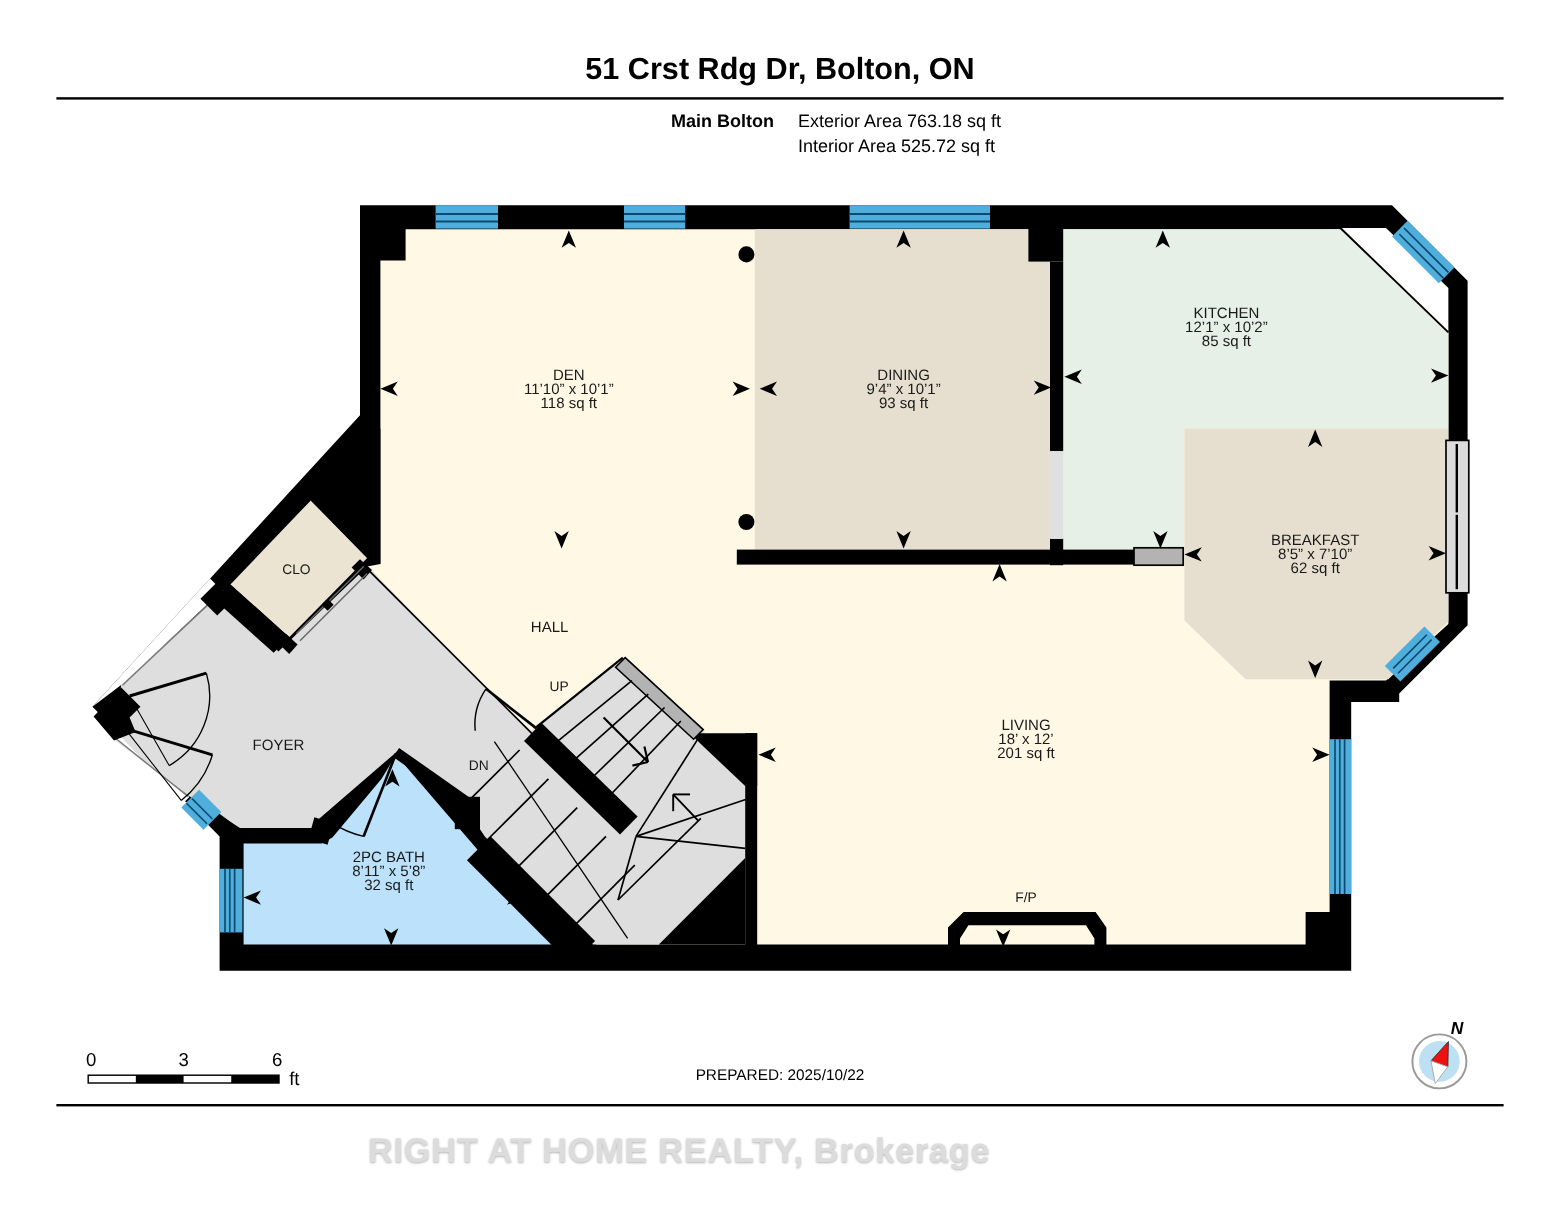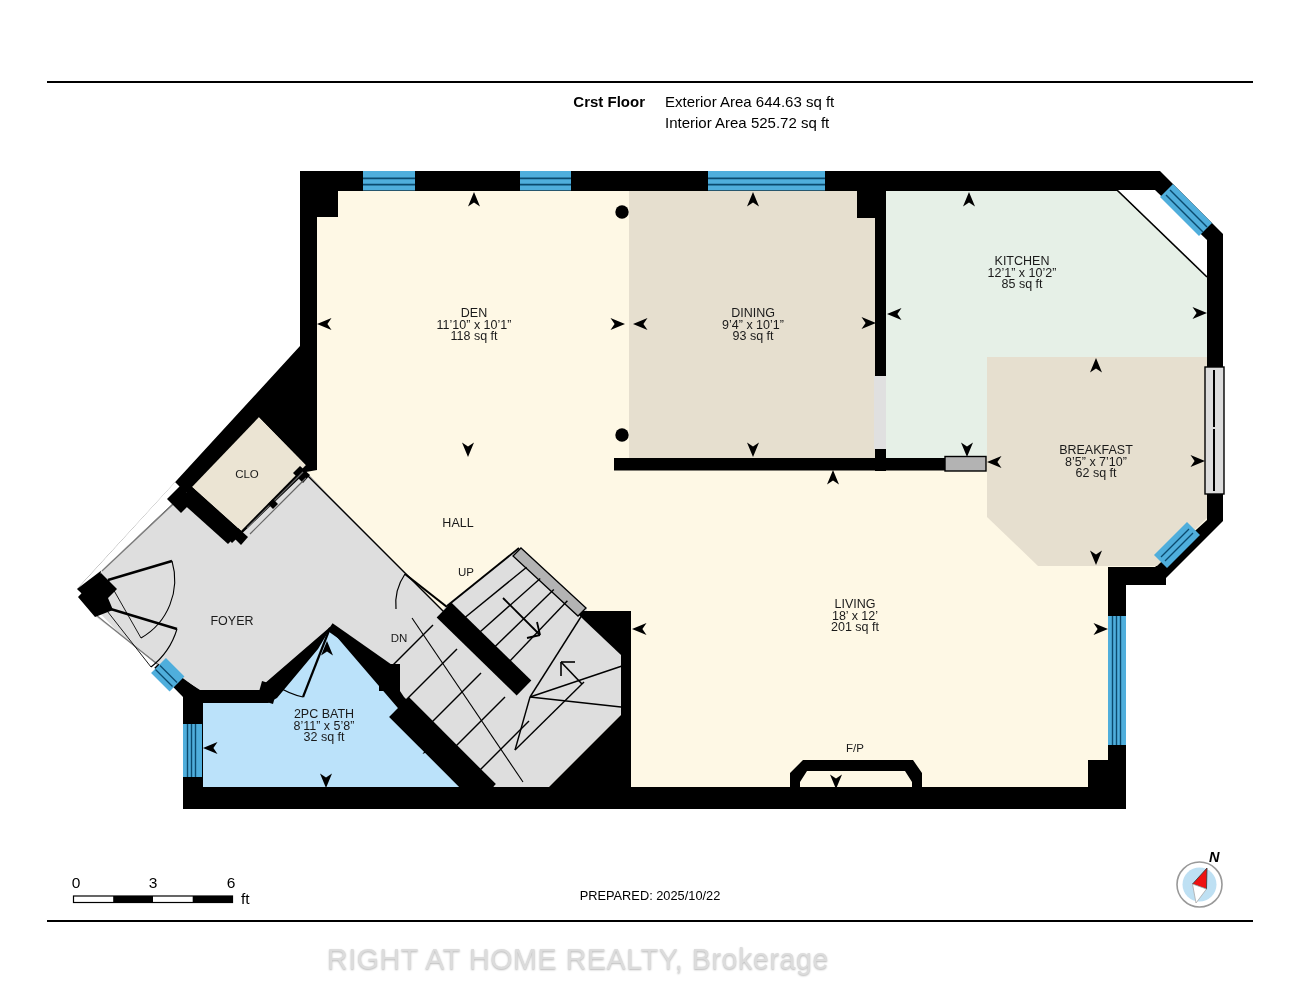--- a/index.html
+++ b/index.html
@@ -4,27 +4,28 @@
 *{font-family:"Liberation Sans", sans-serif;}
 .wrap{position:relative;width:1300px;height:1005px;background:#fff;}
 .title{position:absolute;top:44px;left:0;width:1300px;text-align:center;font-size:25.5px;font-weight:bold;color:#000;}
 .rule1{position:absolute;top:80.5px;left:47px;width:1206px;height:2.2px;background:#000;}
 .hdr{position:absolute;top:93px;left:0;width:1300px;font-size:15px;color:#000;}
 .mf{position:absolute;right:655px;top:0;font-weight:bold;}
 .ea{position:absolute;left:665px;top:0;}
 .ia{position:absolute;left:665px;top:21px;}
 .rule2{position:absolute;top:919.5px;left:47px;width:1206px;height:2px;background:#000;}
 .disc{position:absolute;top:932.5px;left:53px;font-size:11.6px;color:#000;}
-.wm{position:absolute;top:943px;left:0;width:1132px;text-align:center;font-size:28.6px;font-weight:normal;color:#dcdcdc;text-shadow:0 1px 2px #b5b5b5;letter-spacing:0.6px;margin-left:12px;}
+.wm{position:absolute;top:943px;left:0;width:1132px;text-align:center;font-size:28.6px;font-weight:bold;color:#dcdcdc;text-shadow:0 1px 2px #b5b5b5;letter-spacing:0.6px;}
 </style></head><body>
 <div class="wrap">
+<div class="title">51 Crst Rdg Dr, Bolton, ON</div>
 <div class="rule1"></div>
 <div class="hdr">
-      <span class="mf">Crst Floor</span>
-      <span class="ea">Exterior Area 644.63 sq ft</span>
+      <span class="mf">Main Bolton</span>
+      <span class="ea">Exterior Area 763.18 sq ft</span>
       <span class="ia">Interior Area 525.72 sq ft</span>
     </div>
 <svg width="1300" height="1005" viewBox="0 0 1300 1005" style="position:absolute;top:0;left:0">
 <polygon points="300,171 1160,171 1223,234 1223,521 1166,578 1166,585 1126,585 1126,809 183,809 183,697 77,589 300,346" fill="#000"></polygon>
 <polygon points="338,191 1117,191 1207,277 1207,520 1155,567 1108,567 1108,760 1088,760 1088,787 497,787 390,667 441,612 306,472 317,470 317,217 338,217" fill="#FEF8E5"></polygon>
 <polygon points="629,191 876,191 876,458 629,458" fill="#E6DFCF"></polygon>
 <polygon points="886,191 1117,191 1207,277 1207,357 987,357 987,458 886,458" fill="#E6F0E7"></polygon>
 <polygon points="987,357 1207,357 1207,518 1157,566 1038,566 987,517" fill="#E6DFCF"></polygon>
 <polygon points="1117,190 1155,190 1207,240 1207,277" fill="#fff"></polygon>
 <line x1="1117" y1="190" x2="1207" y2="277" stroke="#000" stroke-width="1.6"></line>

